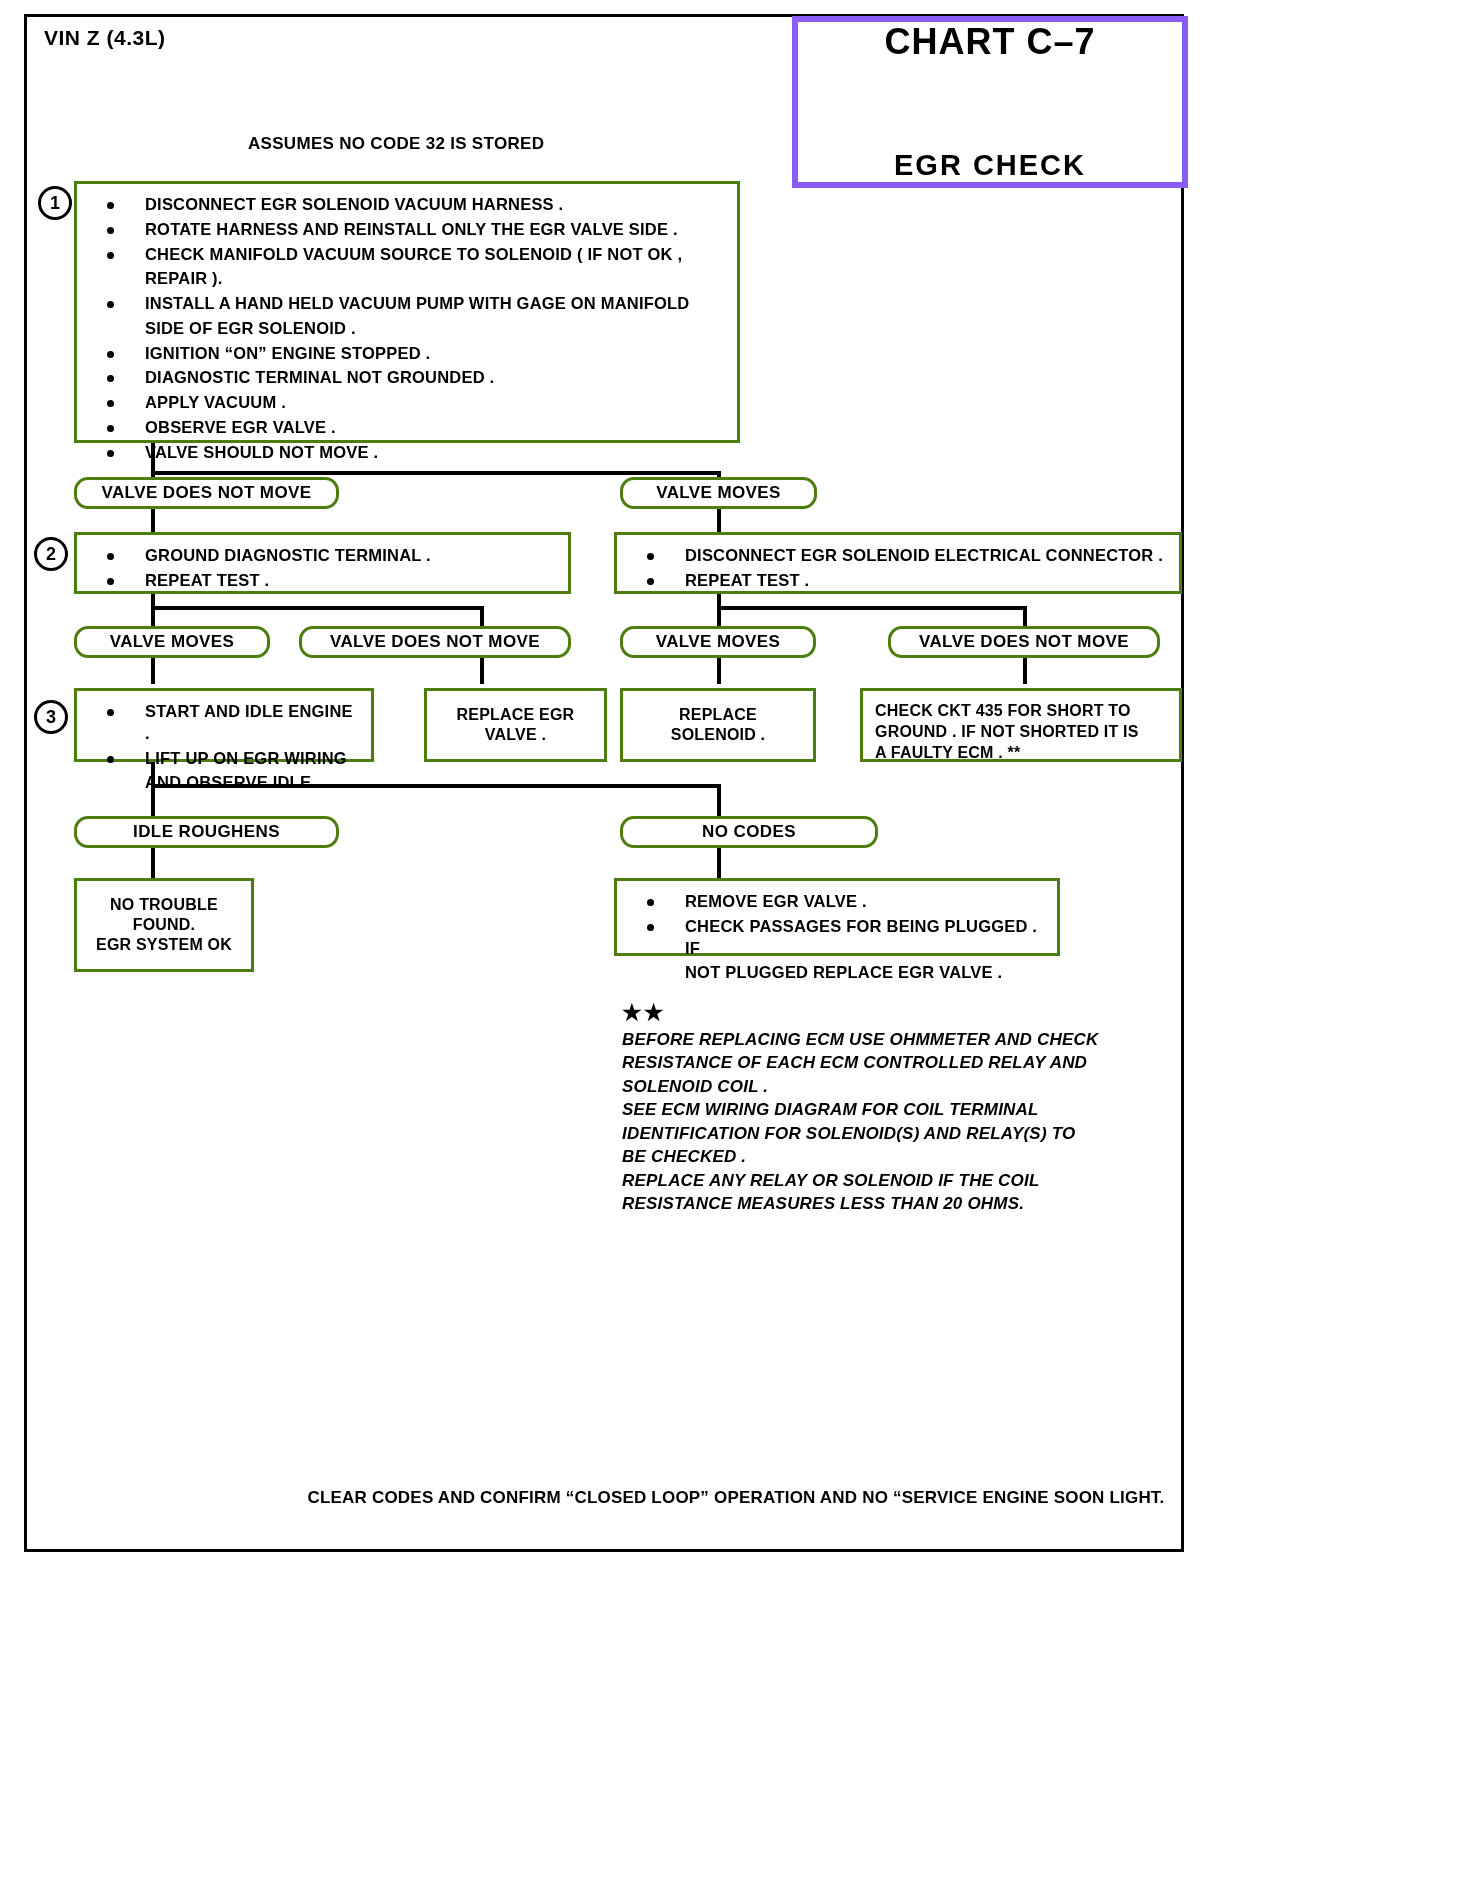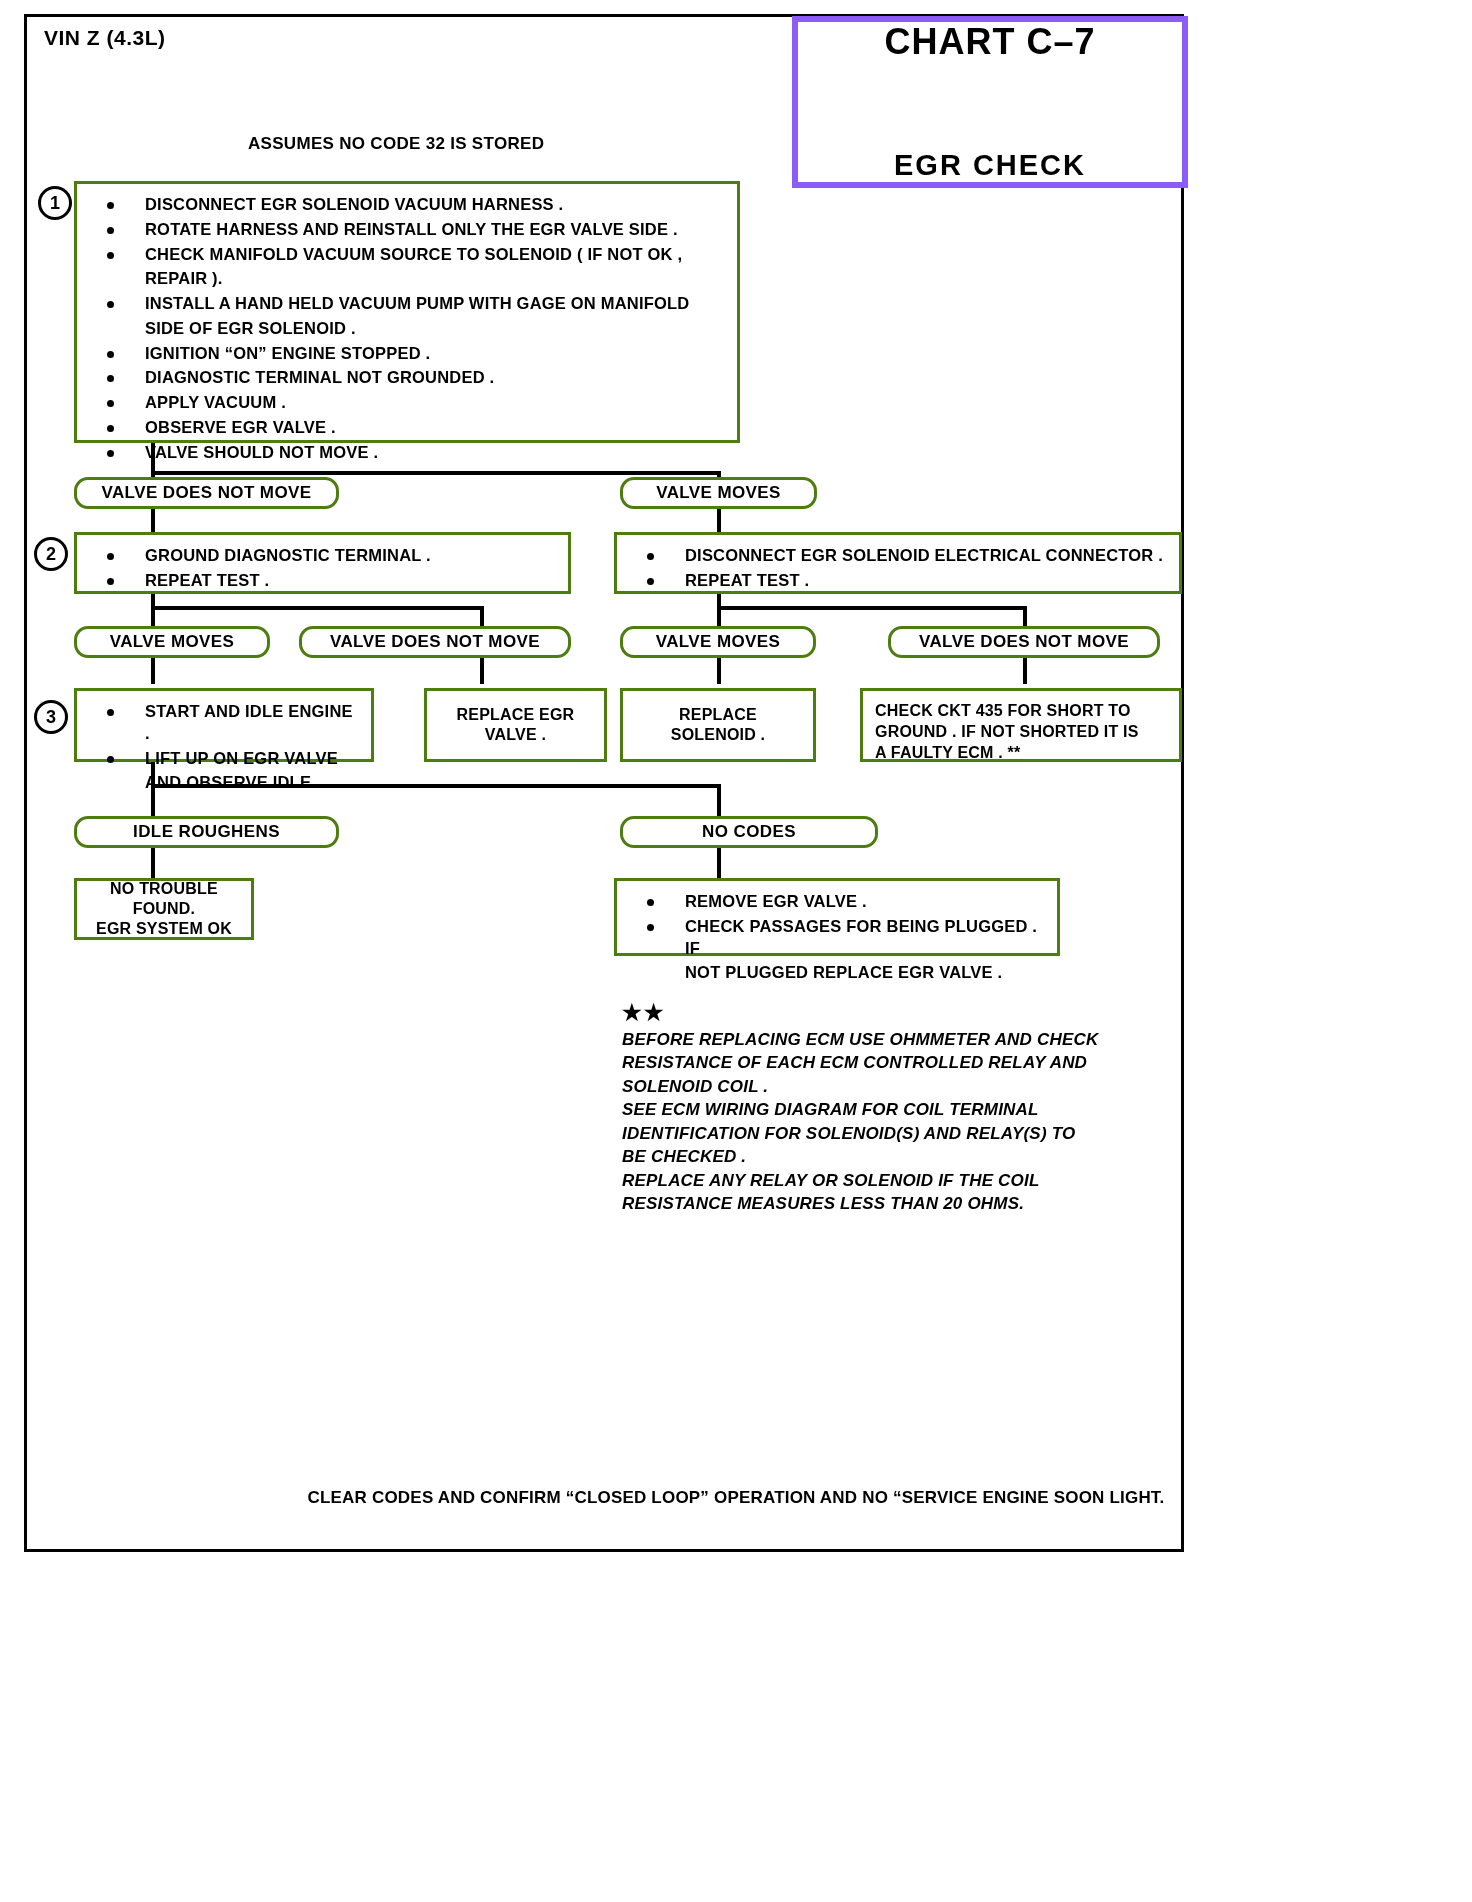--- a/index.html
+++ b/index.html
@@ -262,21 +262,21 @@
   <div class="vline" style="left:151px; top:658px; height:26px;"></div>
   <div class="vline" style="left:480px; top:658px; height:26px;"></div>
   <div class="vline" style="left:717px; top:658px; height:26px;"></div>
   <div class="vline" style="left:1023px; top:658px; height:26px;"></div>
 
   <div class="step-circle" style="left:34px; top:700px;">3</div>
 
   <div class="fbox pad" style="left:74px; top:688px; width:300px; height:74px;">
     <ul class="bullets">
       <li>START AND IDLE ENGINE .</li>
-      <li>LIFT UP ON EGR VALVE</li>
+      <li>LIFT UP ON EGR WIRING</li>
       <li class="nobullet">AND OBSERVE IDLE .</li>
     </ul>
   </div>
 
   <div class="fbox center" style="left:388px; top:688px; width:183px; height:74px; white-space:pre-line;margin-left:36px;">REPLACE EGR
 VALVE .</div>
 
   <div class="fbox center" style="left:620px; top:688px; width:196px; height:74px; white-space:pre-line;">REPLACE
 SOLENOID .</div>
 
@@ -288,21 +288,21 @@
   <div class="hline" style="left:151px; top:784px; width:570px;"></div>
   <div class="vline" style="left:151px; top:784px; height:36px;"></div>
   <div class="vline" style="left:717px; top:784px; height:36px;"></div>
 
   <div class="fbox center label-box" style="left:74px; top:816px; width:265px; height:32px;">IDLE ROUGHENS</div>
   <div class="fbox center label-box" style="left:620px; top:816px; width:258px; height:32px;">NO CODES</div>
 
   <div class="vline" style="left:151px; top:848px; height:32px;"></div>
   <div class="vline" style="left:717px; top:848px; height:32px;"></div>
 
-  <div class="fbox center" style="left:74px; top:878px; width:180px; height:62px; white-space:pre-line;">NO TROUBLE
+  <div class="fbox center" style="left:74px; top:878px; width:180px; height:94px; white-space:pre-line;">NO TROUBLE
 FOUND.
 EGR SYSTEM OK</div>
 
   <div class="fbox pad" style="left:614px; top:878px; width:446px; height:78px;">
     <ul class="bullets">
       <li>REMOVE EGR VALVE .</li>
       <li>CHECK PASSAGES FOR BEING PLUGGED . IF</li>
       <li class="nobullet">NOT PLUGGED REPLACE EGR VALVE .</li>
     </ul>
   </div>

